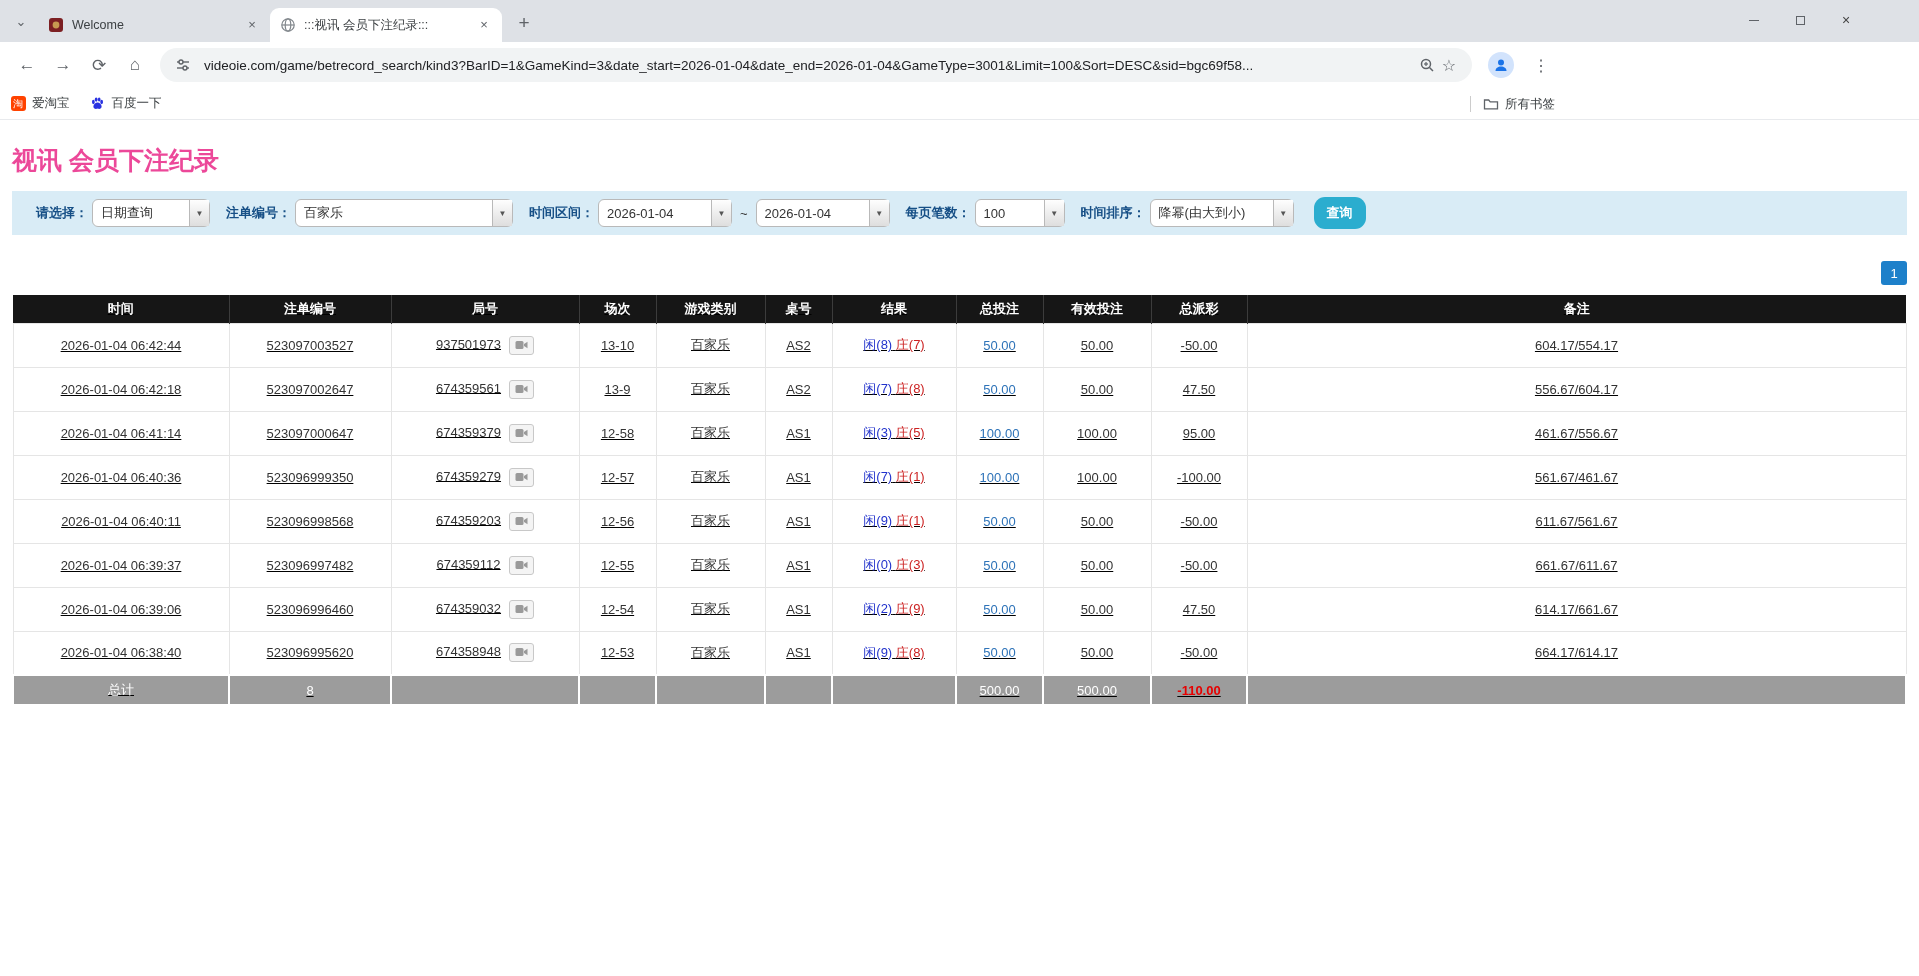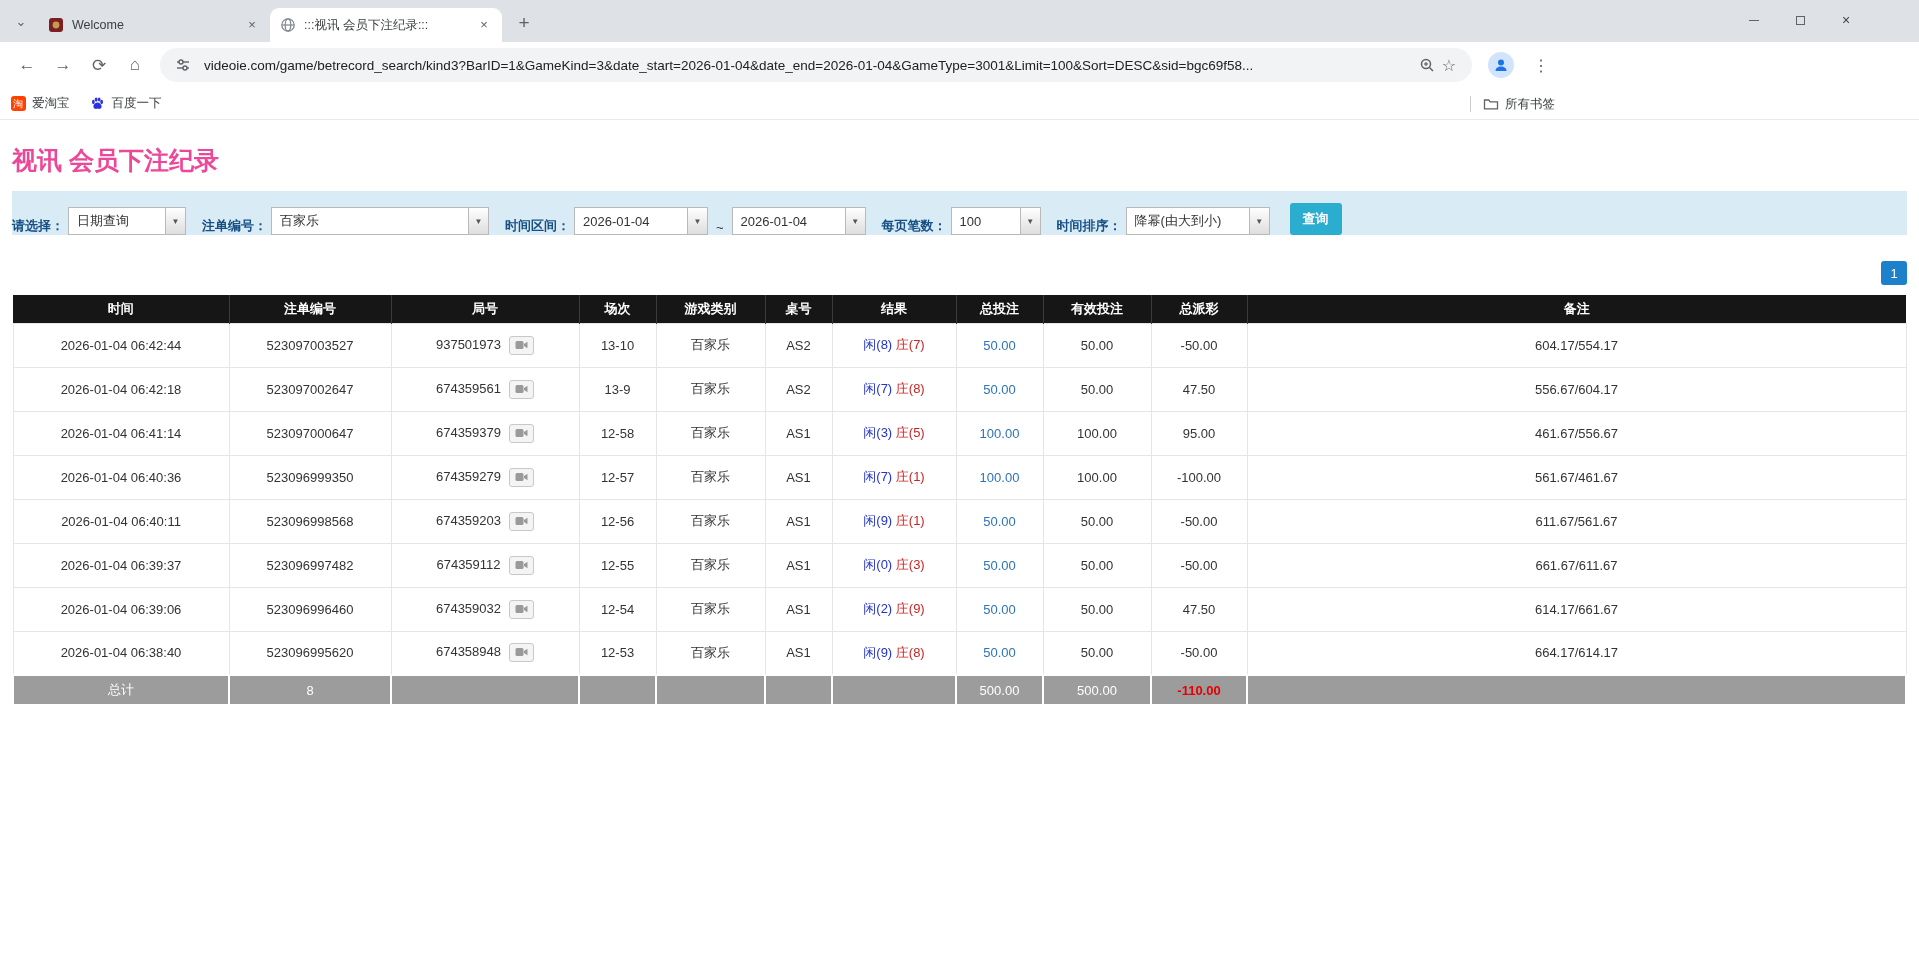--- a/index.html
+++ b/index.html
@@ -44,44 +44,44 @@
   .bm-icon { width:16px; height:16px; margin-right:6px; flex:none; display:flex; align-items:center; justify-content:center; }
   .taobao-ic { width:15px; height:15px; background:#ff4200; color:#fff; border-radius:3px;
     font-size:10px; display:flex; align-items:center; justify-content:center; }
   .bookmarks-right { position:absolute; left:1470px; top:0; height:32px; display:flex; align-items:center; }
   .bm-divider { width:1px; height:16px; background:#ccc; margin-right:12px; }
 
   
   .page { padding:0 12px; }
   .page-title { font-size:25px; color:#ec4899; font-weight:700; margin:24px 0 14px 0; }
 
-  .filter-bar { background:#d9ecf6; height:44px; display:flex; align-items:flex-end; padding:0 0; }
+  .filter-bar { background:#d9ecf6; height:44px; display:flex; align-items:center; padding:0 24px; }
   .f-label { color:#164f86; font-weight:bold; font-size:13px; margin-right:4px; white-space:nowrap; }
-  .combo { display:flex; height:28px; border:1px solid #b9b9b9; background:#fff; border-radius:0; margin-right:16px; }
+  .combo { display:flex; height:28px; border:1px solid #b9b9b9; background:#fff; border-radius:6px; margin-right:16px; }
   .combo input { border:none; outline:none; padding:0 8px; font-size:13px; color:#333;
     font-family:inherit; background:transparent; }
   .combo .arrow { width:20px; border:none; border-left:1px solid #b9b9b9; background:linear-gradient(#fefefe,#dedede);
     display:flex; align-items:center; justify-content:center; font-size:8px; color:#555; cursor:pointer; padding:0; }
   .w-select input { width:96px; } .w-game input { width:196px; } .w-date input { width:112px; }
   .w-size input { width:68px; } .w-sort input { width:122px; }
   .combo.tight { margin-right:8px; }
   .tilde { font-size:13px; color:#333; margin-right:8px; }
-  .search-btn { background:#2badcf; color:#fff; border:none; border-radius:3px; font-size:13px;
+  .search-btn { background:#2badcf; color:#fff; border:none; border-radius:11px; font-size:13px;
     font-weight:bold; padding:7px 13px; margin-left:4px; cursor:pointer; }
 
   .info-bar { margin-top:16px; background:#dff0d8; height:36px; display:flex; align-items:center;
     justify-content:space-between; padding:0 14px; font-size:13px; }
   .info-left { color:#40703f; }
   .info-right { color:#e4393c; }
 
   .pagination { display:flex; justify-content:flex-end; margin:26px 0 10px 0; }
   .page-btn { min-width:26px; height:24px; background:#1d80ca; color:#fff; border:none; border-radius:3px;
     font-size:13px; cursor:pointer; padding:0 6px; }
 
-  .bet-table { width:100%; border-collapse:collapse; table-layout:fixed; font-size:13px; }
+  .bet-table { width:100%; border-collapse:collapse; table-layout:fixed; font-size:13px;text-decoration:underline; }
   .bet-table thead th { background:#161616; color:#fff; font-weight:bold; height:28px; font-size:13px;
     border-right:1px solid #3c3c3c; text-align:center; }
   .bet-table thead th:last-child { border-right:none; }
   .bet-table tbody td { height:44px; text-align:center; color:#333; border:1px solid #e5e5e5; background:#fff; }
   .player { color:#2233cc; }
   .banker { color:#cc2222; }
   .betlink { color:#2e73b8; cursor:pointer; }
   .neg { color:#e60000; }
   .video-btn { display:inline-flex; align-items:center; justify-content:center; width:25px; height:19px;
     margin-left:8px; background:#f4f4f4; border:1px solid #c8c8c8; border-radius:3px;

